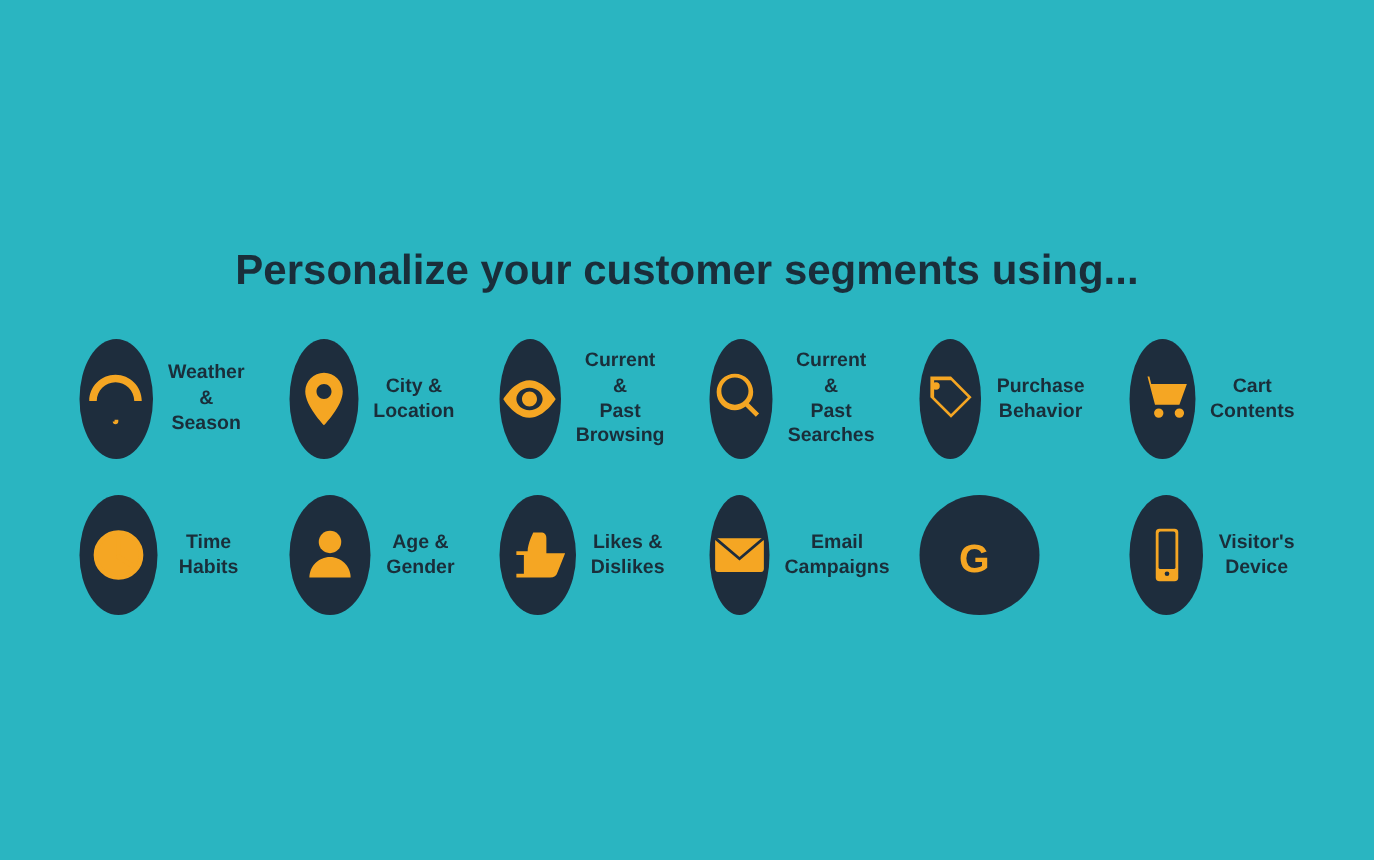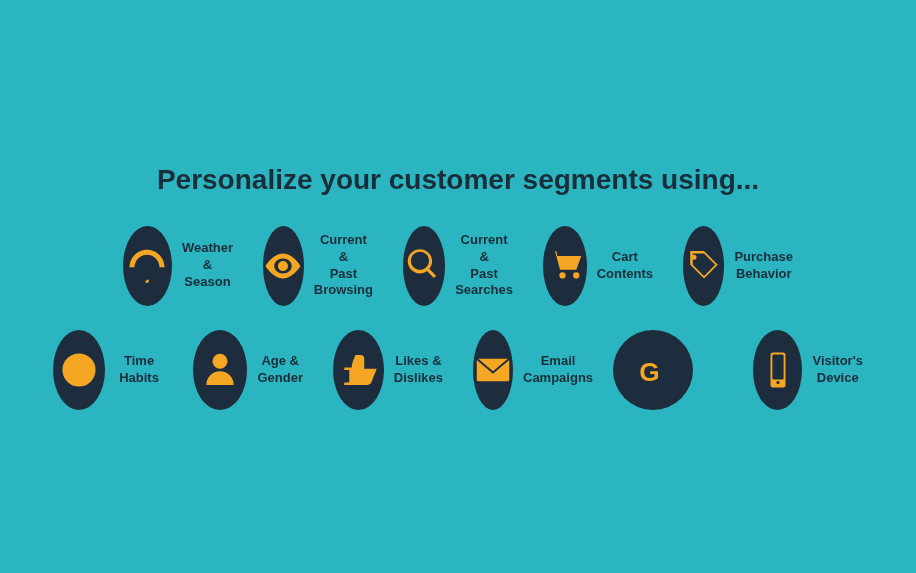--- a/index.html
+++ b/index.html
@@ -87,54 +87,63 @@
             <svg viewBox="0 0 64 64" width="40" height="40" fill="#f5a623">
               <path d="M32 6C16.5 6 4 18.5 4 34h8c0-11 9-20 20-20s20 9 20 20h8C60 18.5 47.5 6 32 6zM29 34v22c0 1.7 1.3 3 3 3s3-1.3 3-3v-2h-4v2h-2V34h-0z"></path>
             </svg>
           </div>
           <div class="label" style="white-space: pre-line;">Weather &amp;
 Season</div>
         </div>
         <div class="item">
           <div class="icon-circle">
             <svg viewBox="0 0 64 64" width="40" height="40" fill="#f5a623">
+              <path d="M32 4C21 4 12 13 12 24c0 15.5 20 36 20 36s20-20.5 20-36C52 13 43 4 32 4zm0 28c-4.4 0-8-3.6-8-8s3.6-8 8-8 8 3.6 8 8-3.6 8-8 8z"></path>
+            </svg>
+          </div>
+          <div class="label" style="white-space: pre-line;">City &amp;
+Location</div>
+        </div>
+        <div class="item">
+          <div class="icon-circle">
+            <svg viewBox="0 0 64 64" width="40" height="40" fill="#f5a623">
               <path d="M32 12C16 12 4 32 4 32s12 20 28 20 28-20 28-20-12-20-28-20zm0 32c-7.7 0-14-5.4-14-12s6.3-12 14-12 14 5.4 14 12-6.3 12-14 12zm0-20c-4.4 0-8 3.6-8 8s3.6 8 8 8 8-3.6 8-8-3.6-8-8-8z"></path>
             </svg>
           </div>
           <div class="label" style="white-space: pre-line;">Current &amp;
 Past
 Browsing</div>
         </div>
         <div class="item">
           <div class="icon-circle">
             <svg viewBox="0 0 64 64" width="40" height="40" fill="#f5a623">
               <path d="M40.3 36.5l11 11-3.5 3.5-11-11C33.7 42.5 29.8 44 25.5 44 14.7 44 6 35.3 6 24.5S14.7 5 25.5 5 45 13.7 45 24.5c0 4.6-1.6 8.8-4.7 12zM25.5 38C33.5 38 40 31.5 40 23.5S33.5 9 25.5 9 11 15.5 11 23.5 17.5 38 25.5 38z"></path>
             </svg>
           </div>
           <div class="label" style="white-space: pre-line;">Current &amp;
 Past
 Searches</div>
         </div>
         <div class="item">
           <div class="icon-circle">
             <svg viewBox="0 0 64 64" width="40" height="40" fill="#f5a623">
+              <path d="M12 8h20l22 22-22 22L10 30V8zm8 4H14v18l18 18 18-18-18-18H20zm-4 10a4 4 0 110-8 4 4 0 010 8z"></path>
+            </svg>
+          </div>
+          <div class="label" style="white-space: pre-line;">Purchase
+Behavior</div>
+        </div>
+        <div class="item">
+          <div class="icon-circle">
+            <svg viewBox="0 0 64 64" width="40" height="40" fill="#f5a623">
               <path d="M8 8h8l8 30h26l8-22H20l-2-8H8zm20 34a5 5 0 100 10 5 5 0 000-10zm22 0a5 5 0 100 10 5 5 0 000-10z"></path>
             </svg>
           </div>
           <div class="label" style="white-space: pre-line;">Cart
 Contents</div>
-        </div>
-        <div class="item">
-          <div class="icon-circle">
-            <svg viewBox="0 0 64 64" width="40" height="40" fill="#f5a623">
-              <path d="M12 8h20l22 22-22 22L10 30V8zm8 4H14v18l18 18 18-18-18-18H20zm-4 10a4 4 0 110-8 4 4 0 010 8z"></path>
-            </svg>
-          </div>
-          <div class="label" style="white-space: pre-line;">Purchase
-Behavior</div>
         </div>
       </div>
       <div class="row">
         <div class="item">
           <div class="icon-circle">
             <svg viewBox="0 0 64 64" width="40" height="40" fill="none">
               <circle cx="32" cy="32" r="24" stroke="#f5a623" stroke-width="5"></circle>
               <line x1="32" y1="14" x2="32" y2="34" stroke="#f5a623" stroke-width="5" stroke-linecap="round"></line>
               <line x1="32" y1="34" x2="46" y2="43" stroke="#f5a623" stroke-width="5" stroke-linecap="round"></line>
             </svg>

